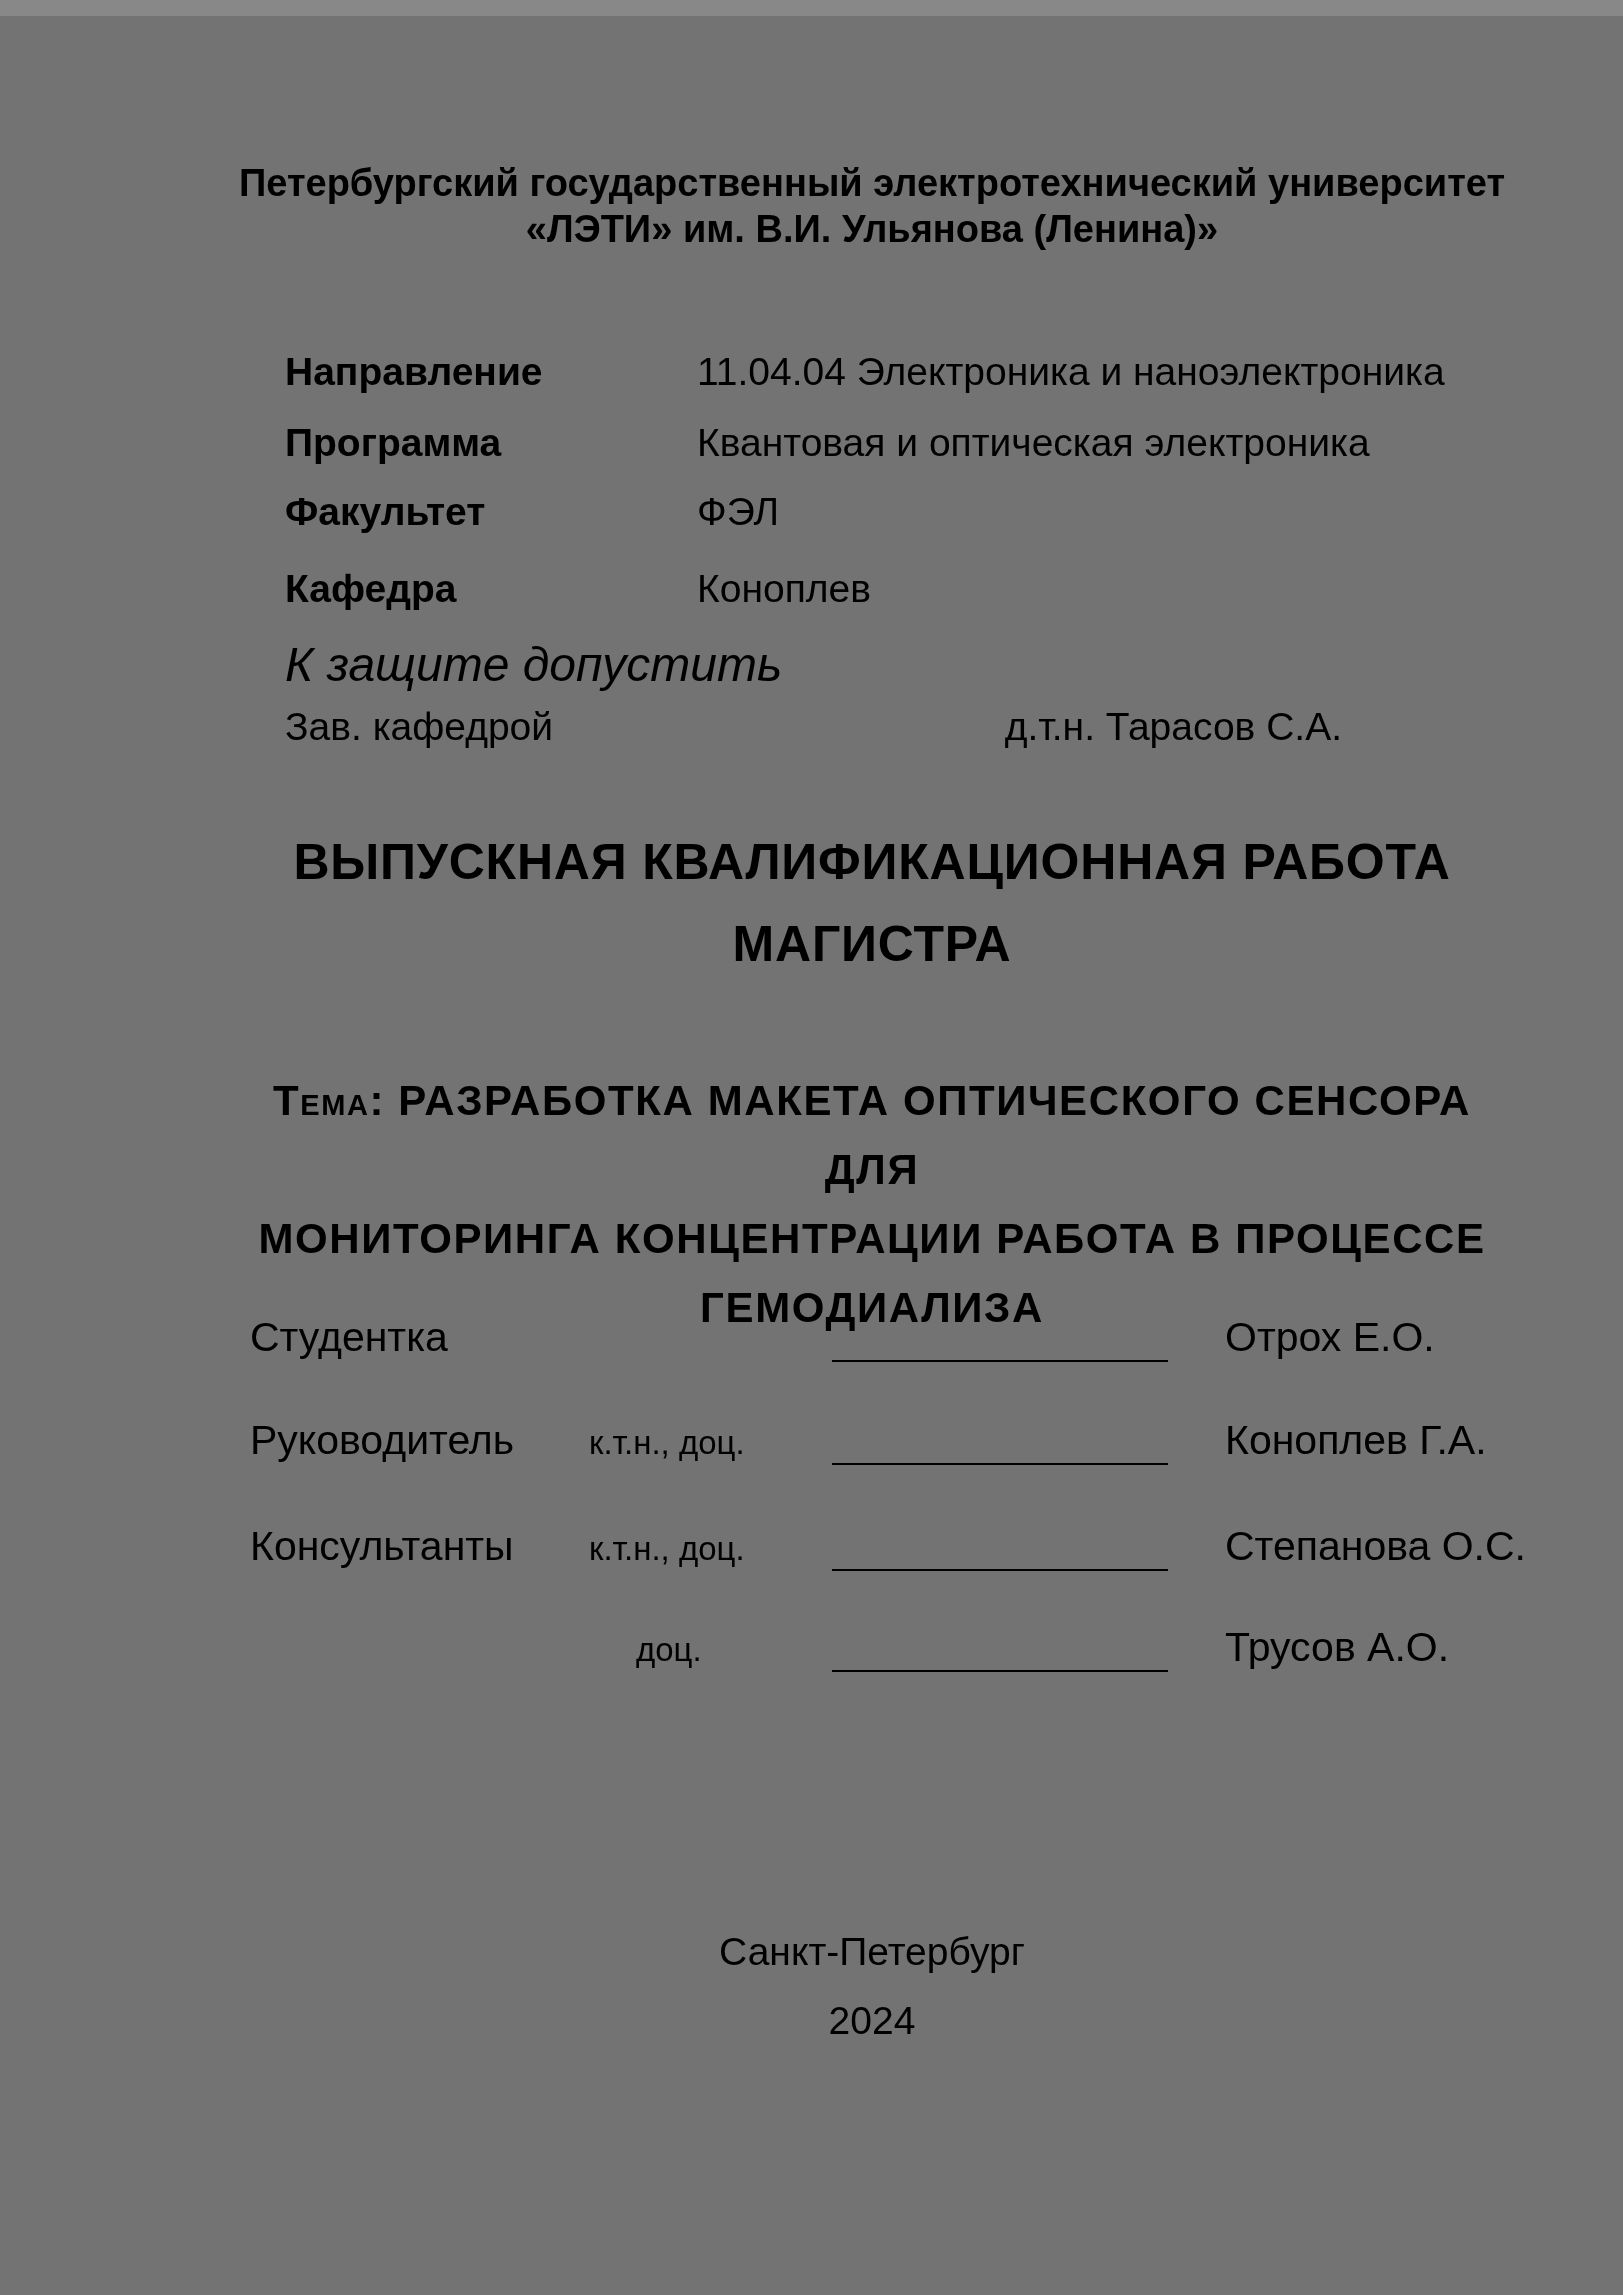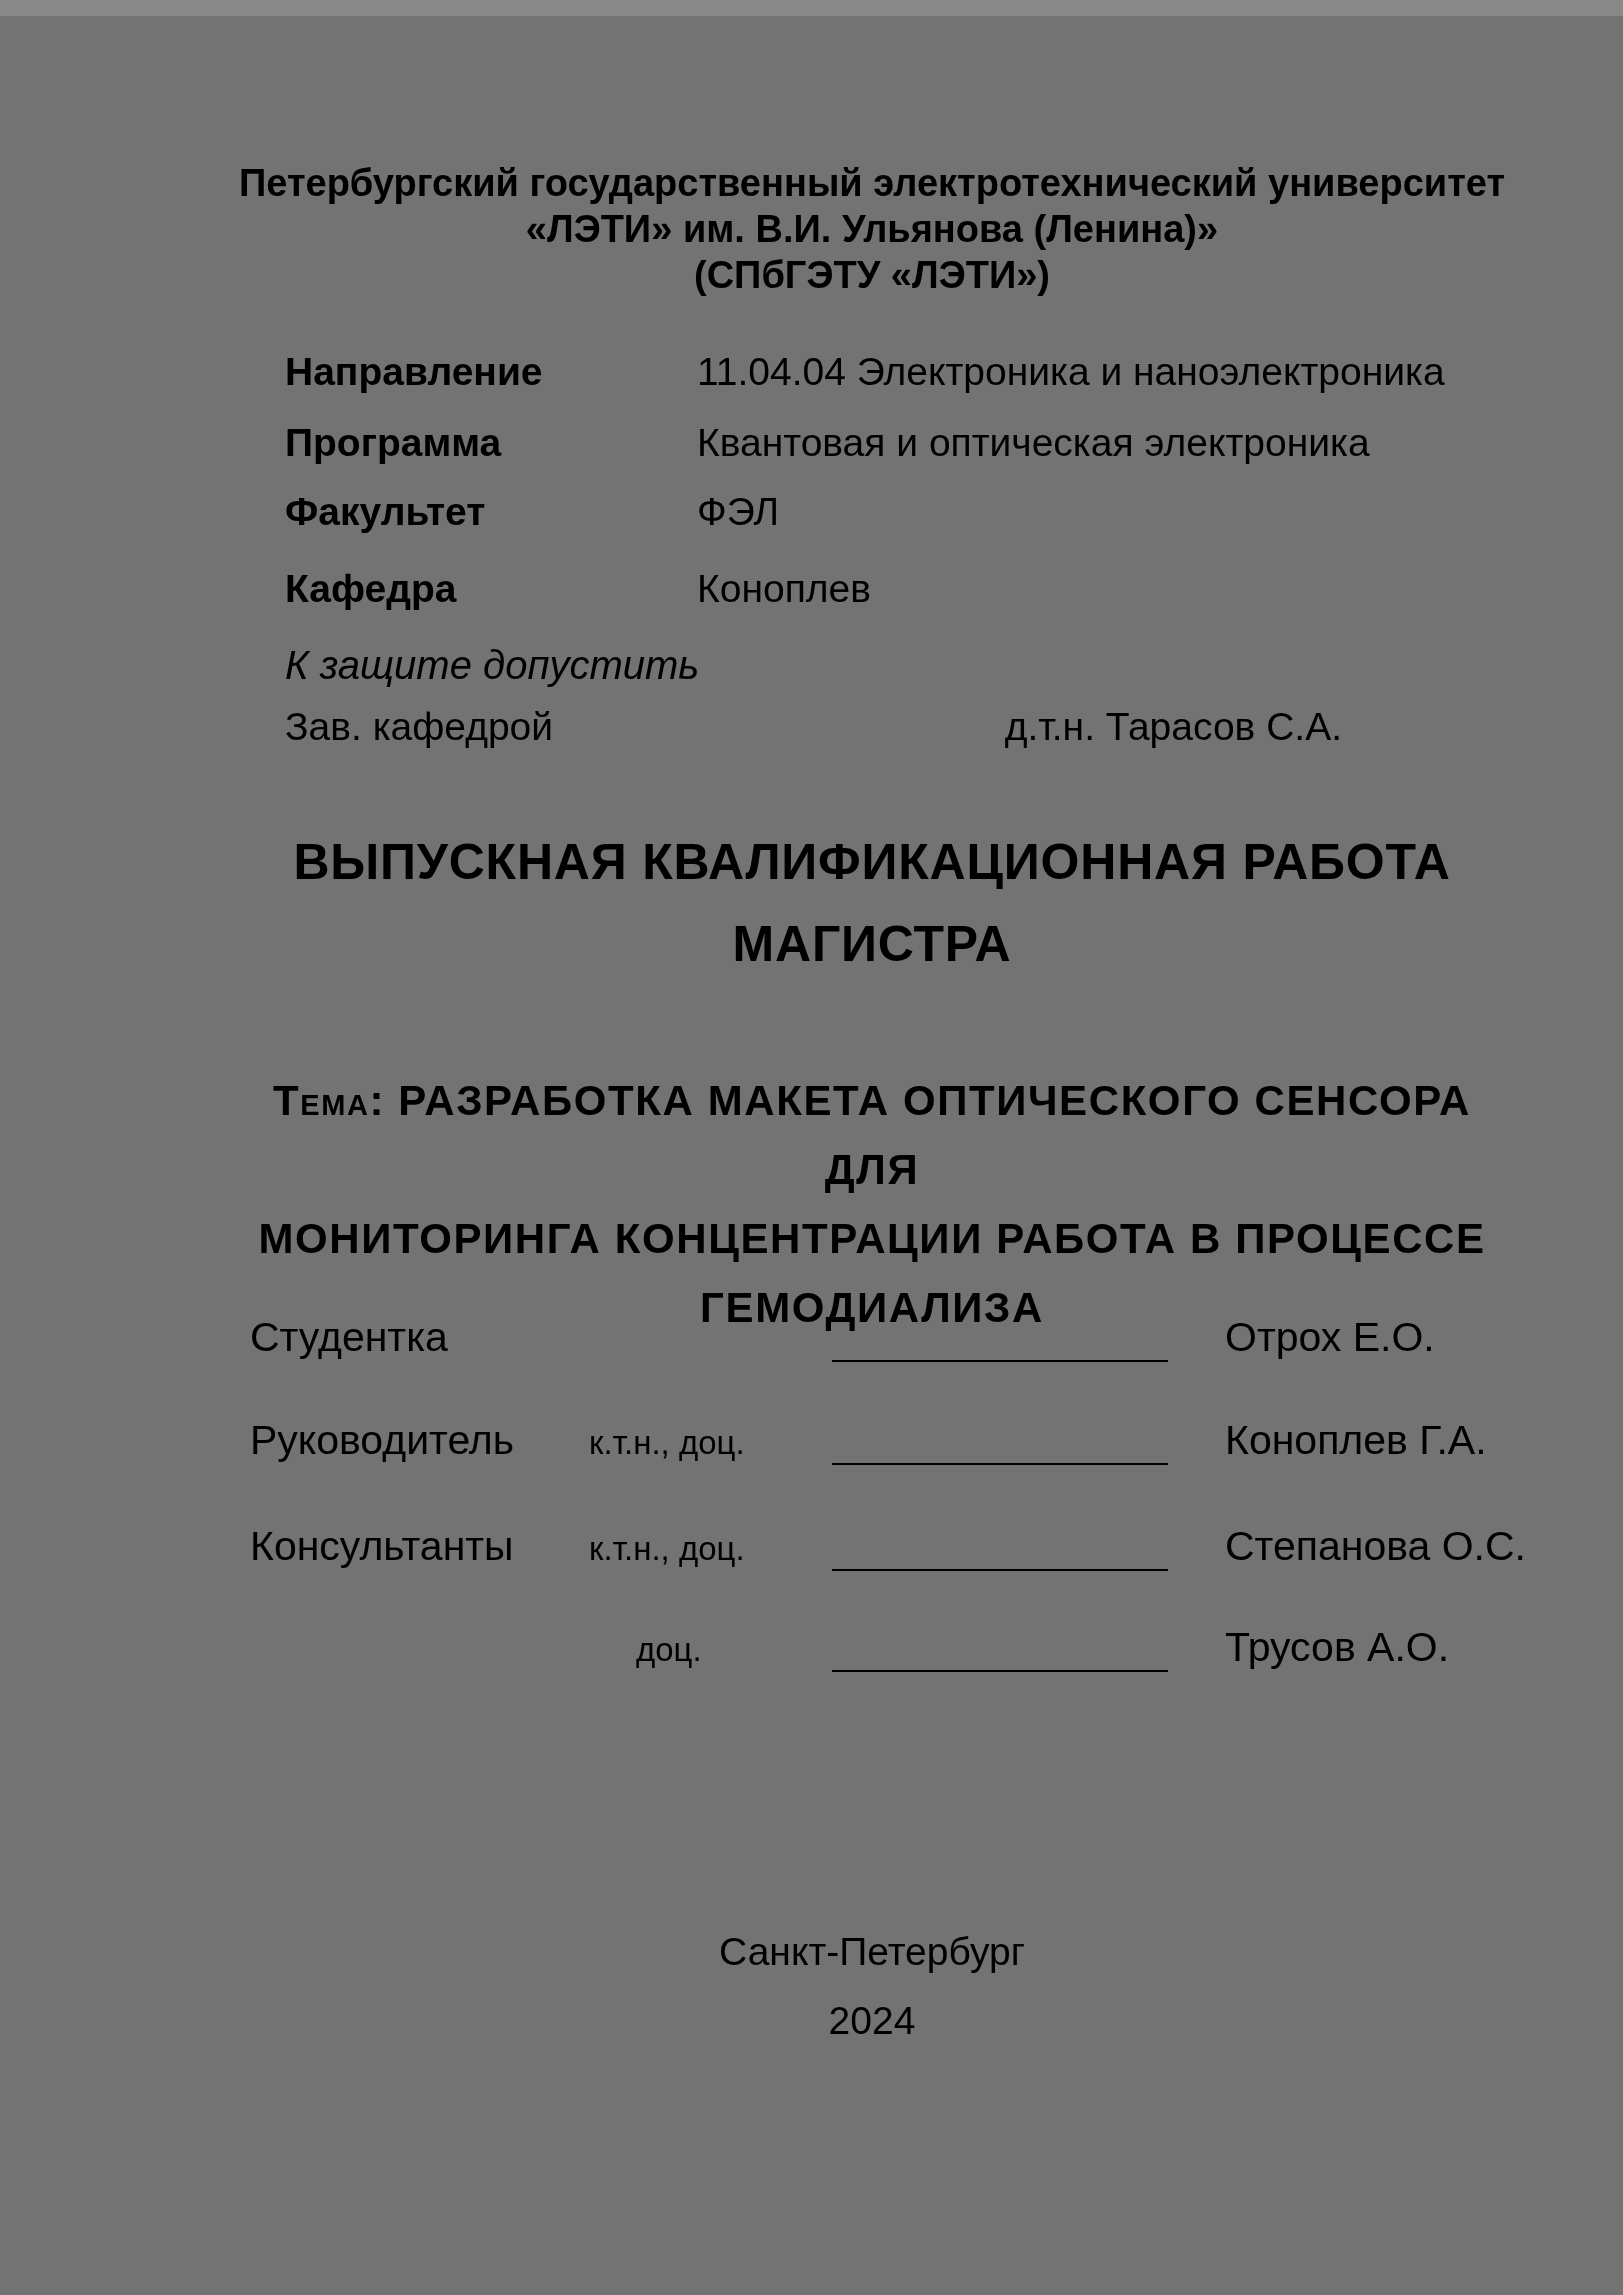--- a/index.html
+++ b/index.html
@@ -20,21 +20,21 @@
   .uni-header { top: 144px; font-weight: bold; font-size: 38px; line-height: 46px; }
 
   .info-row { position: absolute; left: 0; width: 1623px; height: 47px; font-size: 39px; line-height: 46px; }
   .info-row .lbl { position: absolute; left: 285px; font-weight: bold; }
   .info-row .val { position: absolute; left: 697px; }
   .row-direction  { top: 333px; }
   .row-program    { top: 404px; }
   .row-faculty    { top: 473px; }
   .row-department { top: 550px; }
 
-  .admission-note { position: absolute; left: 285px; top: 626px; font-size: 40px; font-style: italic; line-height: 46px; text-align: center; }
+  .admission-note { position: absolute; left: 285px; top: 626px; font-size: 48px; font-style: italic; line-height: 46px; text-align: center; }
   .head-row { position: absolute; left: 0; top: 688px; width: 1452px; height: 47px; font-size: 39px; line-height: 46px; }
   .head-row .lbl  { position: absolute; left: 285px; }
   .head-row .name { position: absolute; right: 110px; }
 
   .work-title { top: 805px; font-weight: bold; font-size: 50px; line-height: 82px; letter-spacing: 0.8px; }
 
   .theme-block { top: 1050px; font-weight: bold; font-size: 42px; line-height: 69px; letter-spacing: 1.6px; }
   .theme-line1 { font-variant: small-caps; }
 
   .sig-row { position: absolute; left: 0; width: 1623px; height: 55px; font-size: 41px; line-height: 47px; }
@@ -51,21 +51,20 @@
   .footer-block { top: 1901px; font-size: 39px; line-height: 69px; }
 </style>
 </head>
 <body>
 
 <div class="page">
 
   <div class="cblock uni-header">
     <div>Петербургский государственный электротехнический университет</div>
     <div>«ЛЭТИ» им. В.И. Ульянова (Ленина)»</div>
-    <div>(СПбГЭТУ «ЛЭТИ»)</div>
   </div>
 
   <div class="info-row row-direction">
     <span class="lbl">Направление</span>
     <span class="val">11.04.04 Электроника и наноэлектроника</span>
   </div>
   <div class="info-row row-program">
     <span class="lbl">Программа</span>
     <span class="val">Квантовая и оптическая электроника</span>
   </div>

